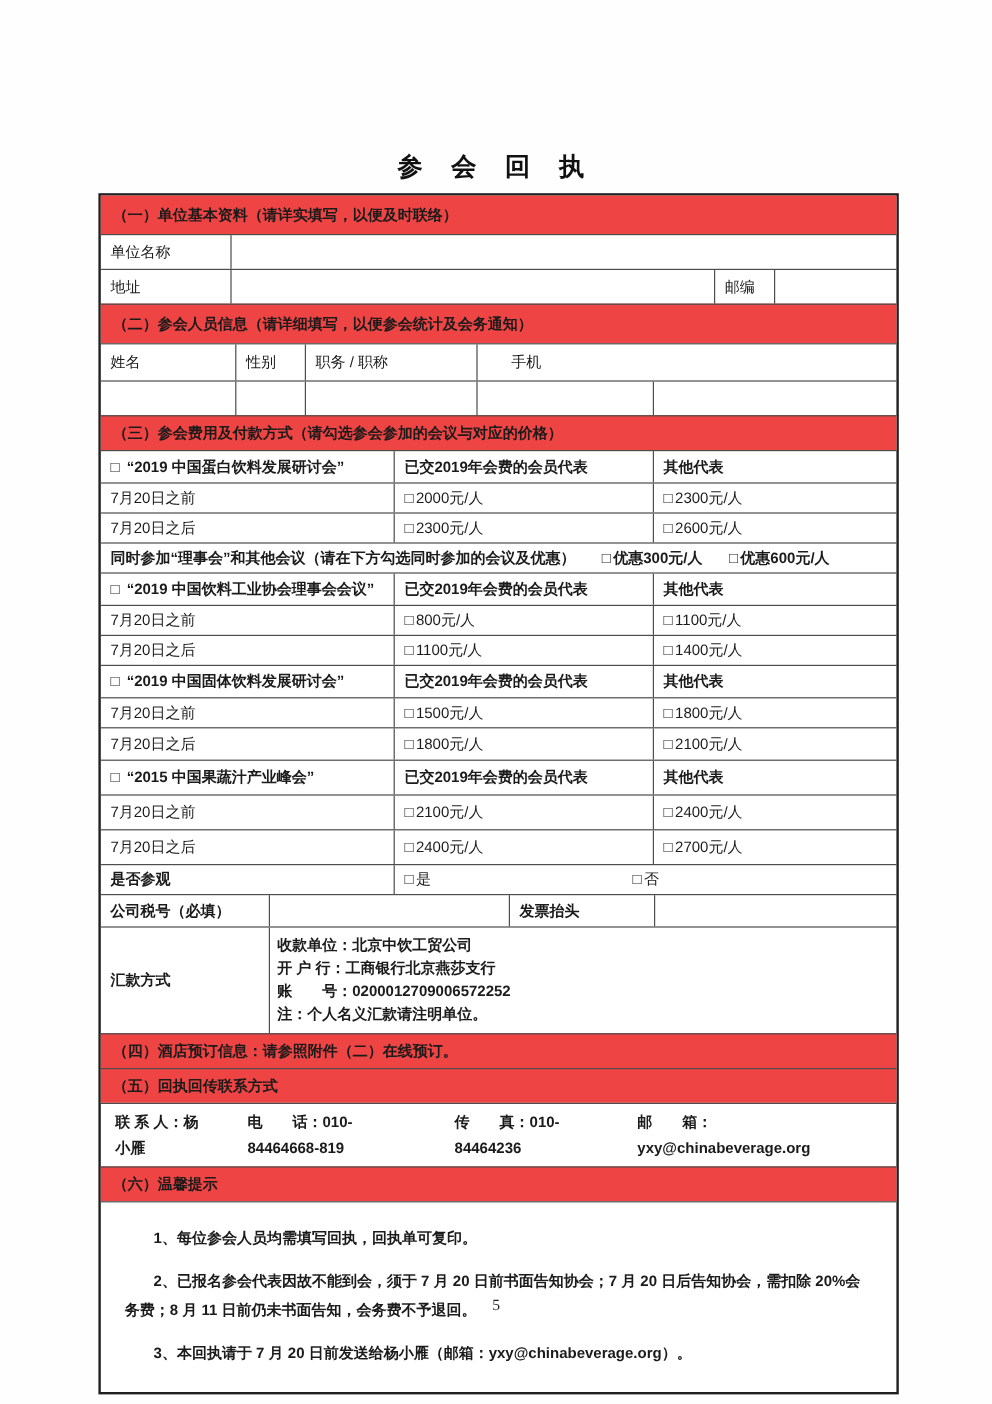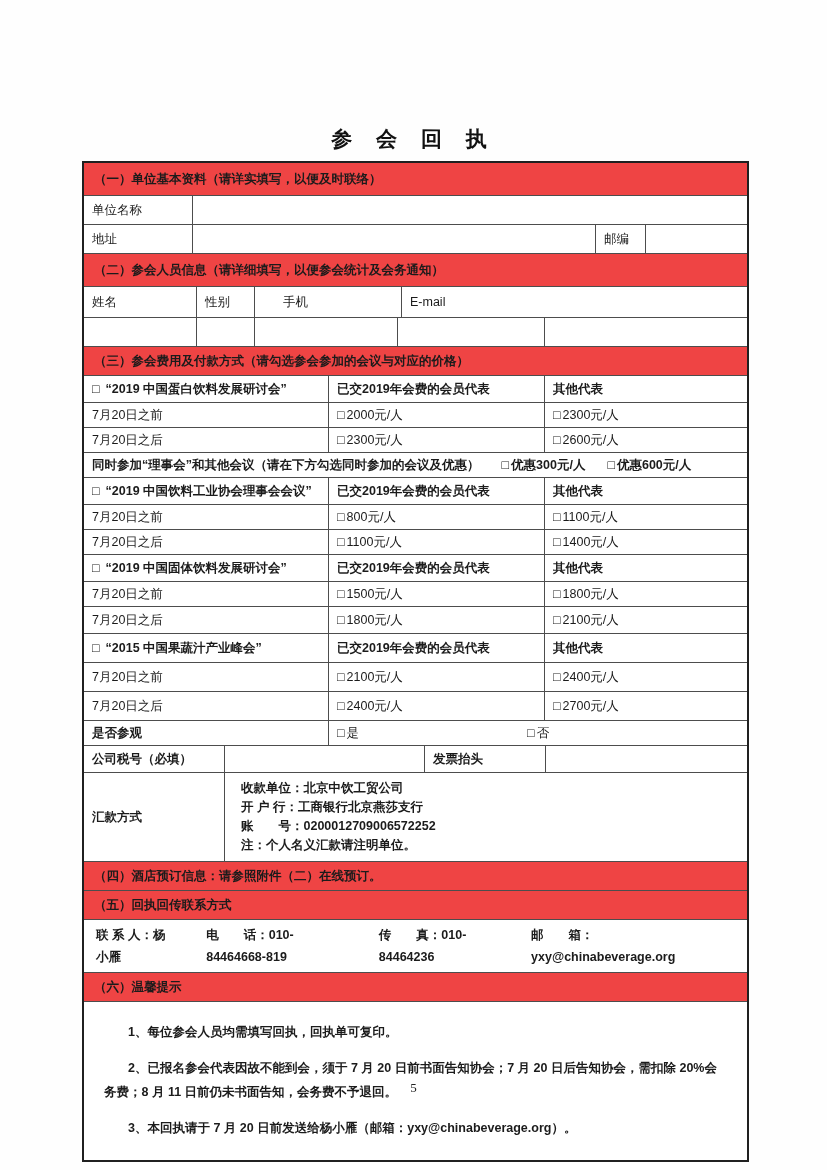--- a/index.html
+++ b/index.html
@@ -47,21 +47,21 @@
   .w121{width:121px;flex:0 0 121px;}
   
   .h24{min-height:24px;}
   .h26{min-height:26px;}
   .h28{min-height:28px;}
   .h30{min-height:30px;}
   .h32{min-height:32px;}
   .h48{min-height:48px;}
   .h78{min-height:78px;}
   .h90{min-height:90px;}
-  .pay-lines{display:flex;flex-direction:column;justify-content:center;padding:6px 16px;}
+  .pay-lines{display:flex;flex-direction:column;justify-content:center;padding:6px 6px;}
   .pay-lines div{line-height:19px;font-weight:bold;}
   .contact-cell{display:flex;flex-direction:row;justify-content:center;padding:4px 12px;font-weight:bold;}
   .contact-cell .line{line-height:22px;display:flex;}
   .contact-cell .line span{margin-right:36px;}
   .notes-cell{display:block;padding:6px 10px 8px 8px;font-weight:bold;}
   .notes-cell p{margin:12px;line-height:24px;text-indent:24px;}
   .visit-opts{flex:1;display:flex;align-items:center;padding:2px 8px;}
   .visit-no{margin-left:168px;display:flex;align-items:center;}
   .combo-cell{flex:1;display:flex;align-items:center;padding:2px 8px;font-weight:bold;}
   .combo-opt{display:flex;align-items:center;margin-left:22px;white-space:nowrap;}
@@ -92,22 +92,22 @@
       <div class="cell w50">邮编</div>
       <div class="cell w102"></div>
     </div>
 
     <div class="row hdr h32">
       <span>（二）参会人员信息（请详细填写，以便参会统计及会务通知）</span>
     </div>
     <div class="row h30">
       <div class="cell nb w112">姓名</div>
       <div class="cell w58">性别</div>
+      <div class="cell w143">职务 / 职称</div>
       <div class="cell w147">手机</div>
-      <div class="cell grow">E-mail</div>
     </div>
     <div class="row h28">
       <div class="cell nb w112"></div>
       <div class="cell w58"></div>
       <div class="cell w143"></div>
       <div class="cell w147"></div>
       <div class="cell grow"></div>
     </div>
 
     <div class="row hdr h28">

